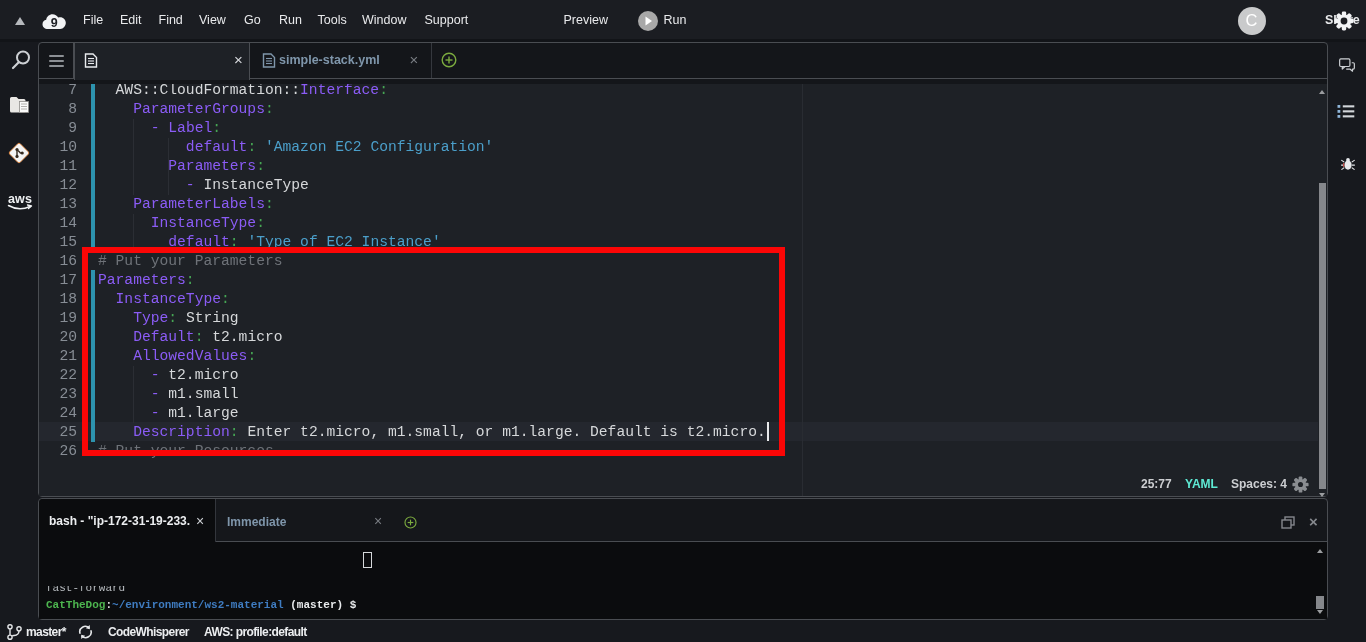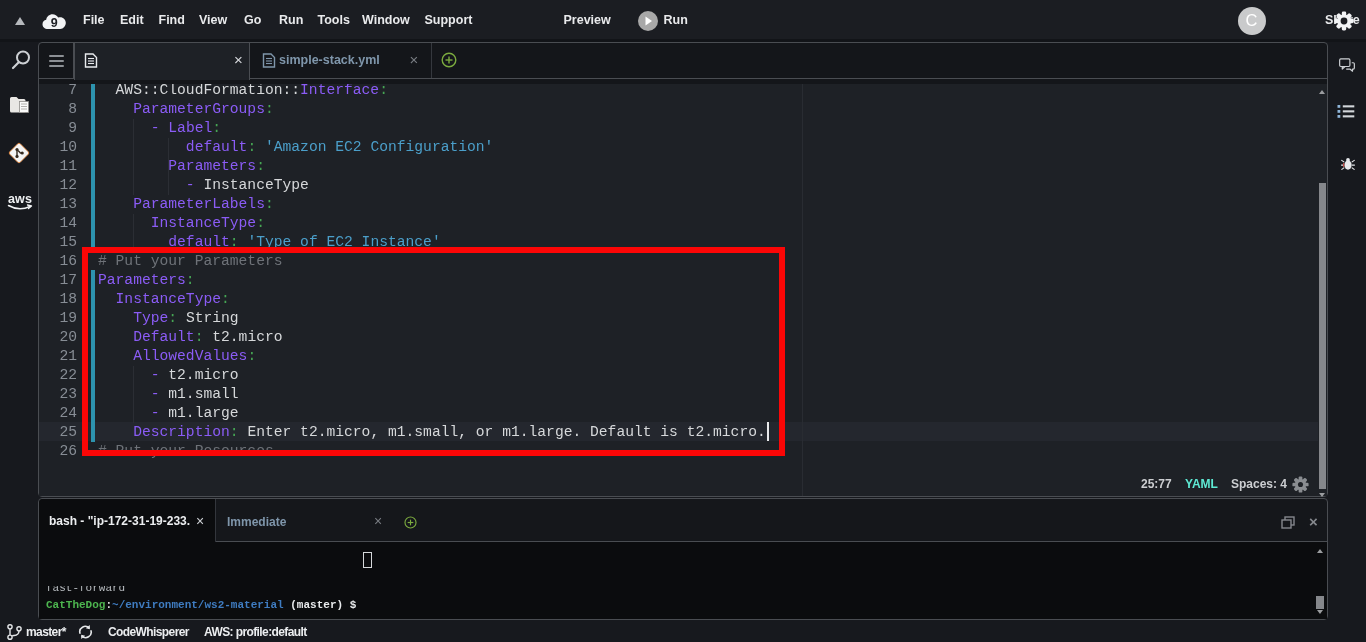--- a/index.html
+++ b/index.html
@@ -2,21 +2,21 @@
 <html><head>
 <meta charset="utf-8">
 <style>
   * { margin:0; padding:0; box-sizing:border-box; }
   html,body { width:1366px; height:642px; overflow:hidden; }
   body { background:#17191e; font-family:"Liberation Sans", sans-serif; position:relative; }
   .abs { position:absolute; }
   .mono { font-family:"Liberation Mono", monospace; }
   
   #menubar { left:0; top:0; width:1366px; height:38.5px; background:#1b1d22; }
-  .mitem { position:absolute; top:13px; font-size:12.5px; font-weight:700; color:#e9eaec; white-space:nowrap; }
+  .mitem { position:absolute; top:13px; font-size:12.5px; font-weight:400; color:#e9eaec; white-space:nowrap; }
   
   #edpane { left:38px; top:42px; width:1290px; height:455px; background:#14161a; border:1px solid #4a4d52; border-radius:4px; }
   #edarea { left:39px; top:84px; width:1288px; height:412px; background:#1e2126; }
   
   #gutter { left:39px; top:80.5px; width:38px; text-align:right; font-size:14.65px; line-height:19px; color:#878d95; white-space:pre; }
   #code { left:98px; top:80.5px; font-size:14.65px; line-height:19px; color:#d6d8da; white-space:pre; }
   .r { color:#8b5cf6; }
   .g { color:#46a554; }
   .b { color:#4b9fca; }
   .c { color:#6e7278; }

